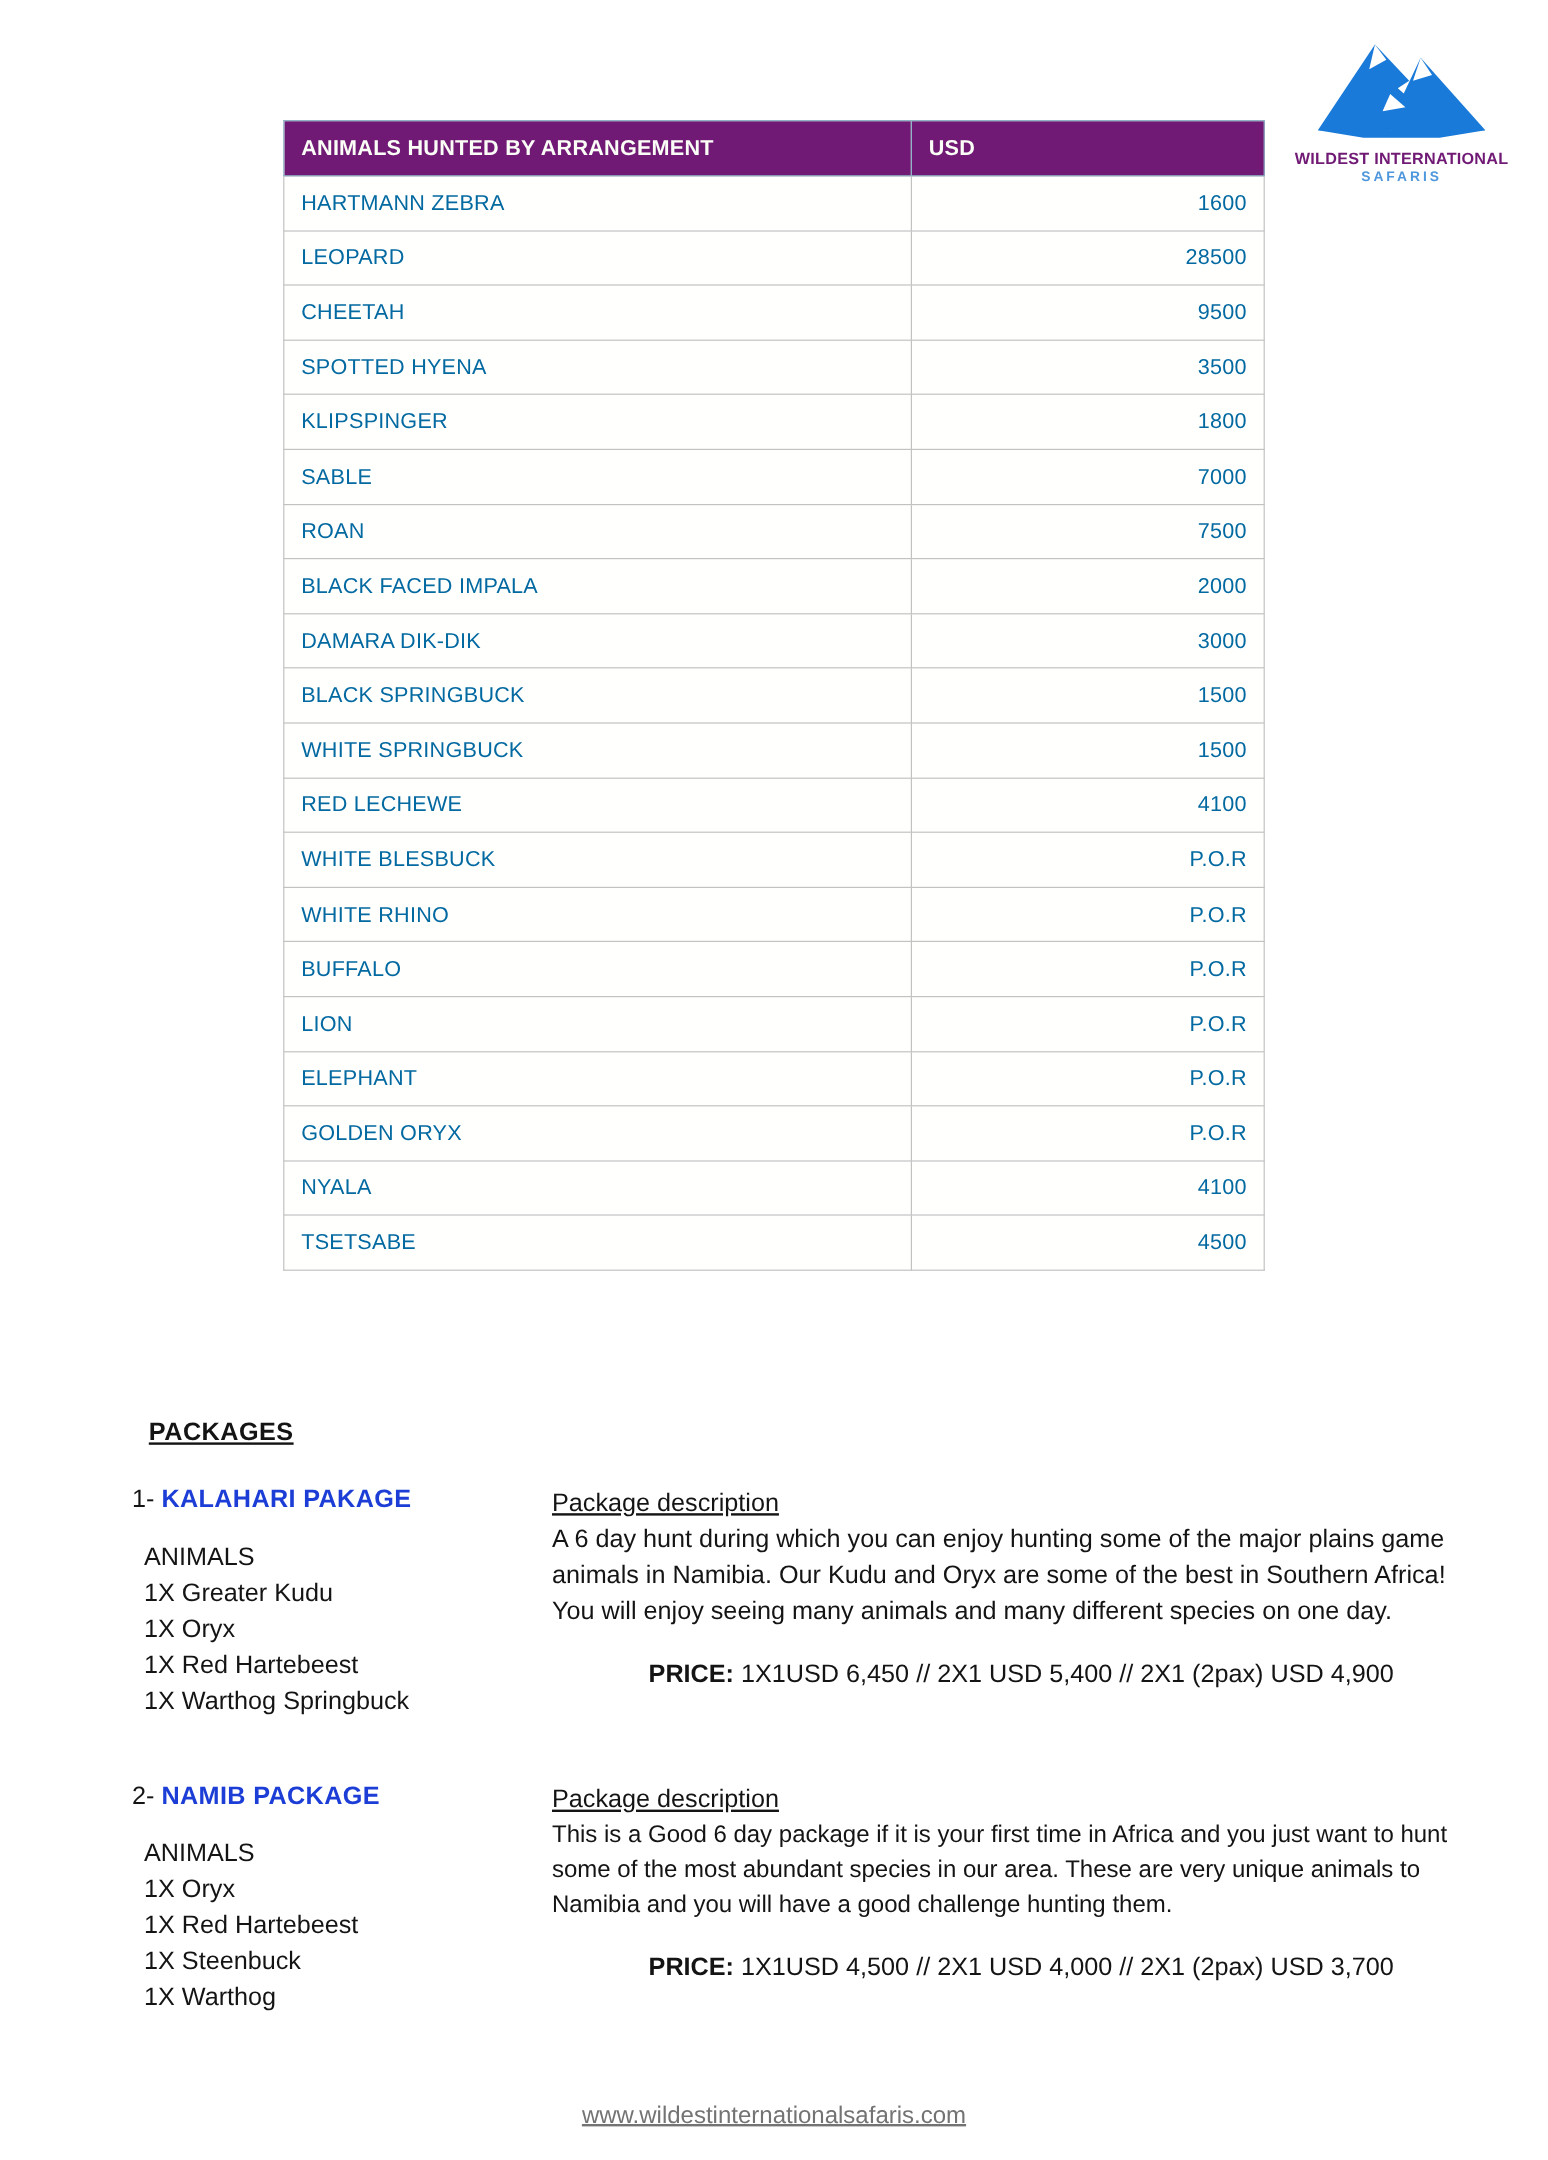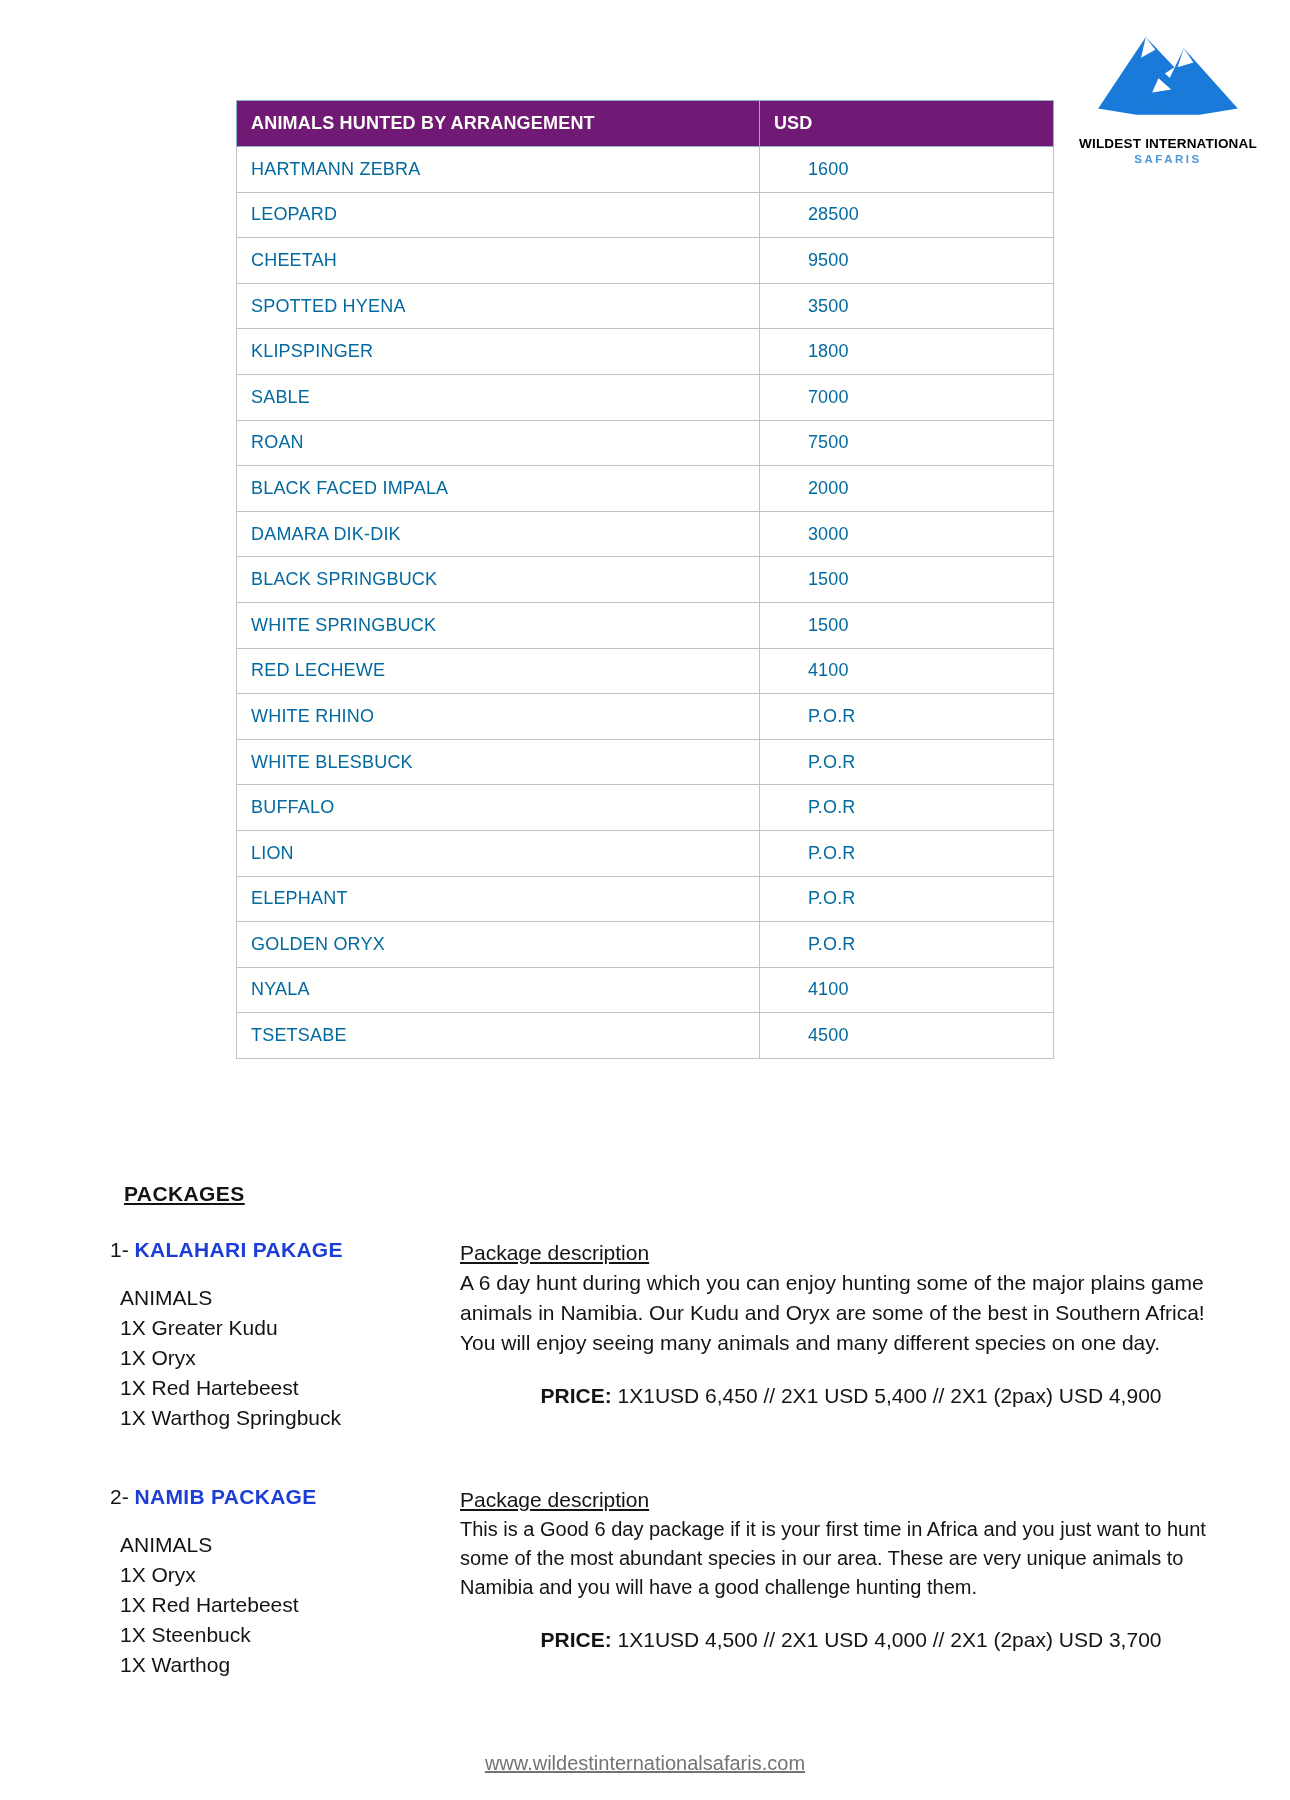--- a/index.html
+++ b/index.html
@@ -15,26 +15,26 @@
 
   
   .logo {
     position: absolute;
     top: 26px; right: 24px;
     width: 196px;
     text-align: center;
   }
   .logo svg { display: block; margin: 0 auto; }
   .logo-line1 {
-    color: #000000;
+    color: #701a75;
     font-weight: bold;
     font-size: 13.5px;
     letter-spacing: 0.2px;
     white-space: nowrap;
-    margin-top: 18px;
+    margin-top: 7px;
   }
   .logo-line2 {
     color: #4e97dd;
     font-weight: bold;
     font-size: 11.5px;
     letter-spacing: 2.5px;
     margin-top: 2px;
   }
 
   
@@ -60,21 +60,21 @@
   }
   .price-table td {
     height: 45.6px;
     font-size: 18px;
     padding: 0 14px;
     border: 1px solid #c2c2c2;
     background: #fffffe;
     color: #0369a1;
     letter-spacing: 0.2px;
   }
-  .price-table td.price { text-align: left; padding-left: 48px; }
+  .price-table td.price { text-align: right; padding-left: 48px; }
 
   
   .packages {
     position: absolute;
     left: 110px; top: 1182px;
     width: 1132px;
   }
   .packages-heading {
     font-size: 21px;
     font-weight: bold;
@@ -189,25 +189,25 @@
       </tr>
       <tr>
         <td>WHITE SPRINGBUCK</td>
         <td class="price">1500</td>
       </tr>
       <tr>
         <td>RED LECHEWE</td>
         <td class="price">4100</td>
       </tr>
       <tr>
+        <td>WHITE BLESBUCK</td>
+        <td class="price">P.O.R</td>
+      </tr>
+      <tr>
         <td>WHITE RHINO</td>
-        <td class="price">P.O.R</td>
-      </tr>
-      <tr>
-        <td>WHITE BLESBUCK</td>
         <td class="price">P.O.R</td>
       </tr>
       <tr>
         <td>BUFFALO</td>
         <td class="price">P.O.R</td>
       </tr>
       <tr>
         <td>LION</td>
         <td class="price">P.O.R</td>
       </tr>

